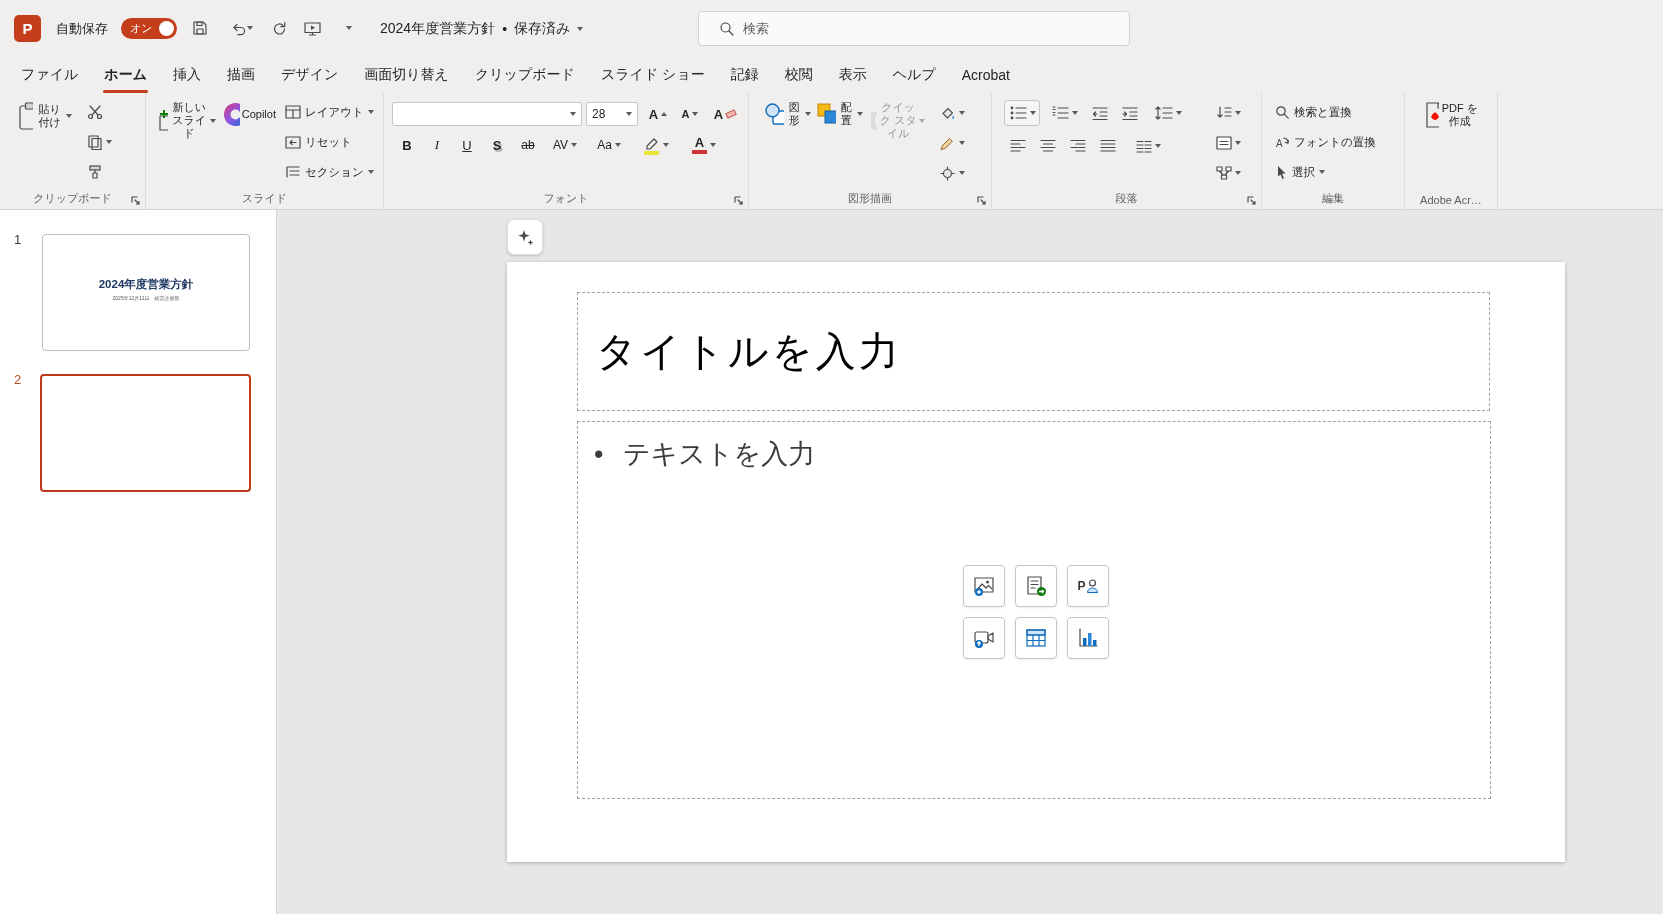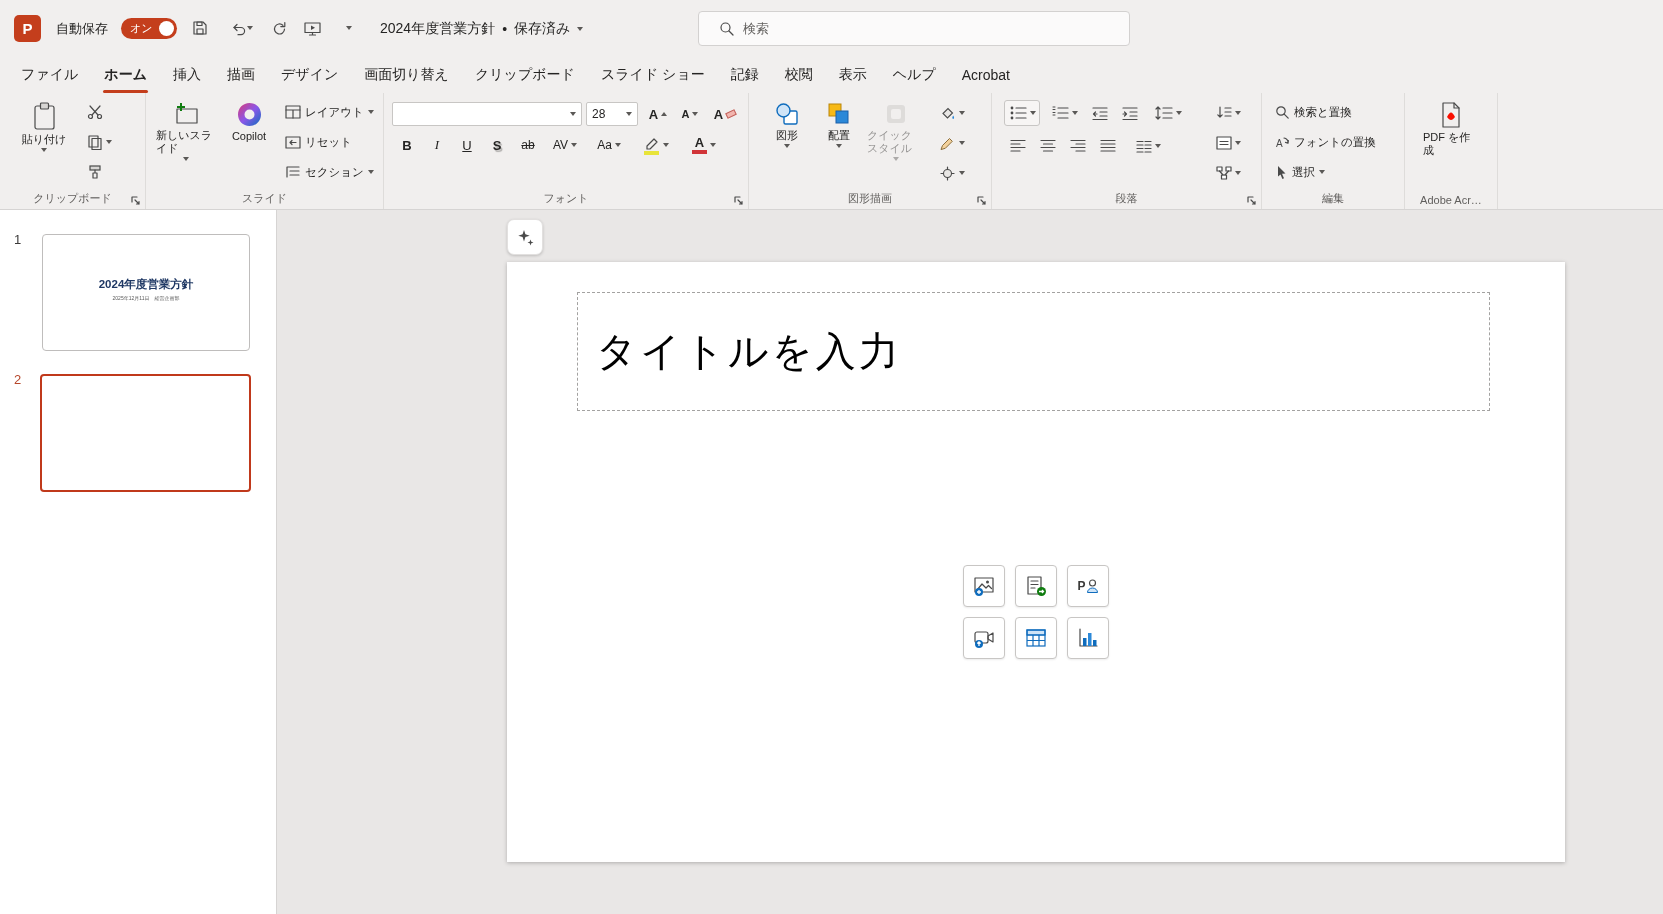--- a/index.html
+++ b/index.html
@@ -28,21 +28,21 @@
 #tabsrow{height:36px;display:flex;align-items:stretch;padding-left:8px;background:#f1efee}
 .tab{display:flex;align-items:center;padding:0 13px;font-size:14px;color:#252423;position:relative;cursor:default}
 .tab.active{font-weight:bold}
 .tab.active:after{content:"";position:absolute;left:12px;right:12px;bottom:0;height:3px;background:#c43e1c;border-radius:2px}
 
 
 #ribbon{height:117px;display:flex;background:#f1efee;border-bottom:1px solid #d6d4d3}
 .rgroup{position:relative;height:100%;border-right:1px solid #dedcda}
 .rgroup-label{position:absolute;bottom:3px;left:0;right:0;text-align:center;font-size:11px;color:#605e5c;white-space:nowrap}
 .launcher{position:absolute;bottom:4px;right:5px}
-.bigbtn{position:absolute;display:flex;flex-direction:column;align-items:center;gap:2px;border-radius:4px;padding-top:4px;font-size:11px;line-height:1.2;}
+.bigbtn{position:absolute;display:flex;align-items:center;gap:2px;border-radius:4px;padding-top:4px;font-size:11px;line-height:1.2;text-align:center}
 .smallbtn{position:absolute;display:flex;align-items:center;gap:4px;height:24px;font-size:11.5px;border-radius:3px;padding:0 3px}
 .iconbtn{position:absolute;display:flex;align-items:center;justify-content:center;gap:3px;border-radius:3px}
 .combo{position:absolute;display:flex;align-items:center;background:#fff;border:1px solid #c8c6c4;border-radius:2px;height:24px;font-size:12px;padding:0 5px;justify-content:space-between}
 .activebox{border:1px solid #c8c6c4;background:#f7f5f4}
 .ltr{font-size:13px;font-weight:bold}
 .disabled{opacity:.45}
 .colorbar{width:15px;height:4px;margin-top:1px}
 
 
 #workspace{display:flex;height:704px}
@@ -523,20 +523,24 @@
     <div id="editor">
       <div class="designer-btn">
         <svg width="19" height="19">
             <path class="f" d="M8 2 l1.4 4.3 4.3 1.4 -4.3 1.4 L8 13.4 6.6 9.1 2.3 7.7 6.6 6.3 Z"></path>
             <path class="f" d="M14.5 11.5 l.8 2.2 2.2.8 -2.2.8 -.8 2.2 -.8-2.2 -2.2-.8 2.2-.8 Z"></path>
           </svg>
       </div>
       <div class="slide">
         <div class="ph ph-title">
           <span>タイトルを入力</span>
+        </div>
+        <div class="ph ph-body">
+          <span>•</span>
+          <span style="margin-left:12px">テキストを入力</span>
         </div>
         <div class="icongrid">
           <div class="pibtn">
             <svg width="22" height="22">
                 <rect class="s" x="2" y="3" width="18" height="14" fill="#fff"></rect>
                 <circle class="f" cx="14.5" cy="7" r="1.5"></circle>
                 <path class="s" d="M4 15 l5-6 4 4 2.5-2.5 3 3"></path>
                 <circle cx="6" cy="17" r="4" fill="#0f6cbd"></circle>
                 <path d="M6 15 v4 M4 17 h4" stroke="#fff" stroke-width="1.3" fill="none"></path>
               </svg>

